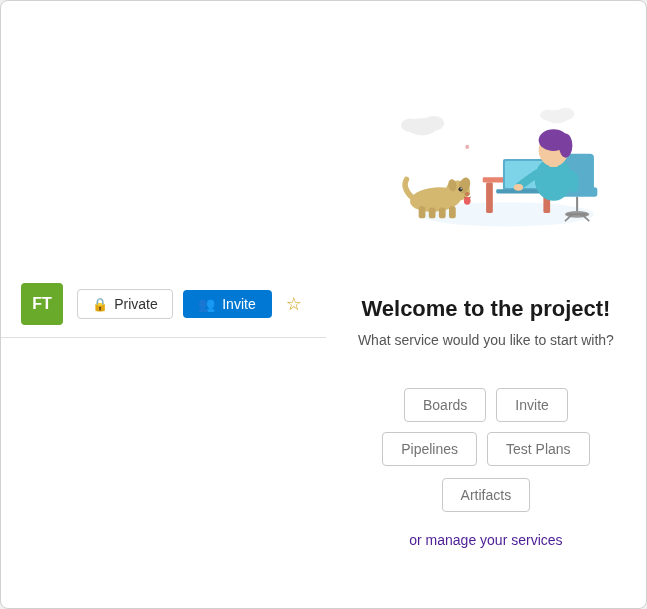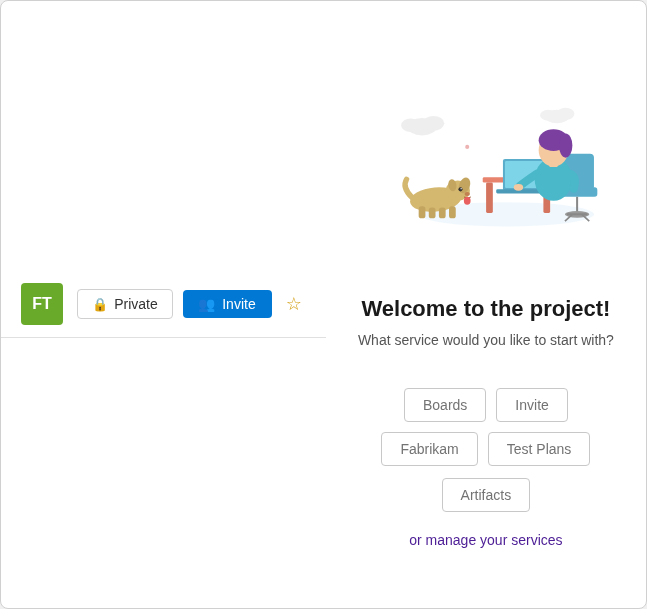--- a/index.html
+++ b/index.html
@@ -267,21 +267,21 @@
     <p class="welcome-subtitle">What service would you like to start with?</p>
 
     <div class="service-buttons-row">
       <button class="service-btn">
         <span>Boards</span>
       </button>
       <button class="service-btn">
         <span>Invite</span>
       </button>
       <button class="service-btn">
-        <span>Fabrikam</span>
+        <span>Pipelines</span>
       </button>
       <button class="service-btn">
         <span>Test Plans</span>
       </button>
     </div>
 
     <div class="service-row-single">
       <button class="service-btn">
         <span>Artifacts</span>
       </button>

